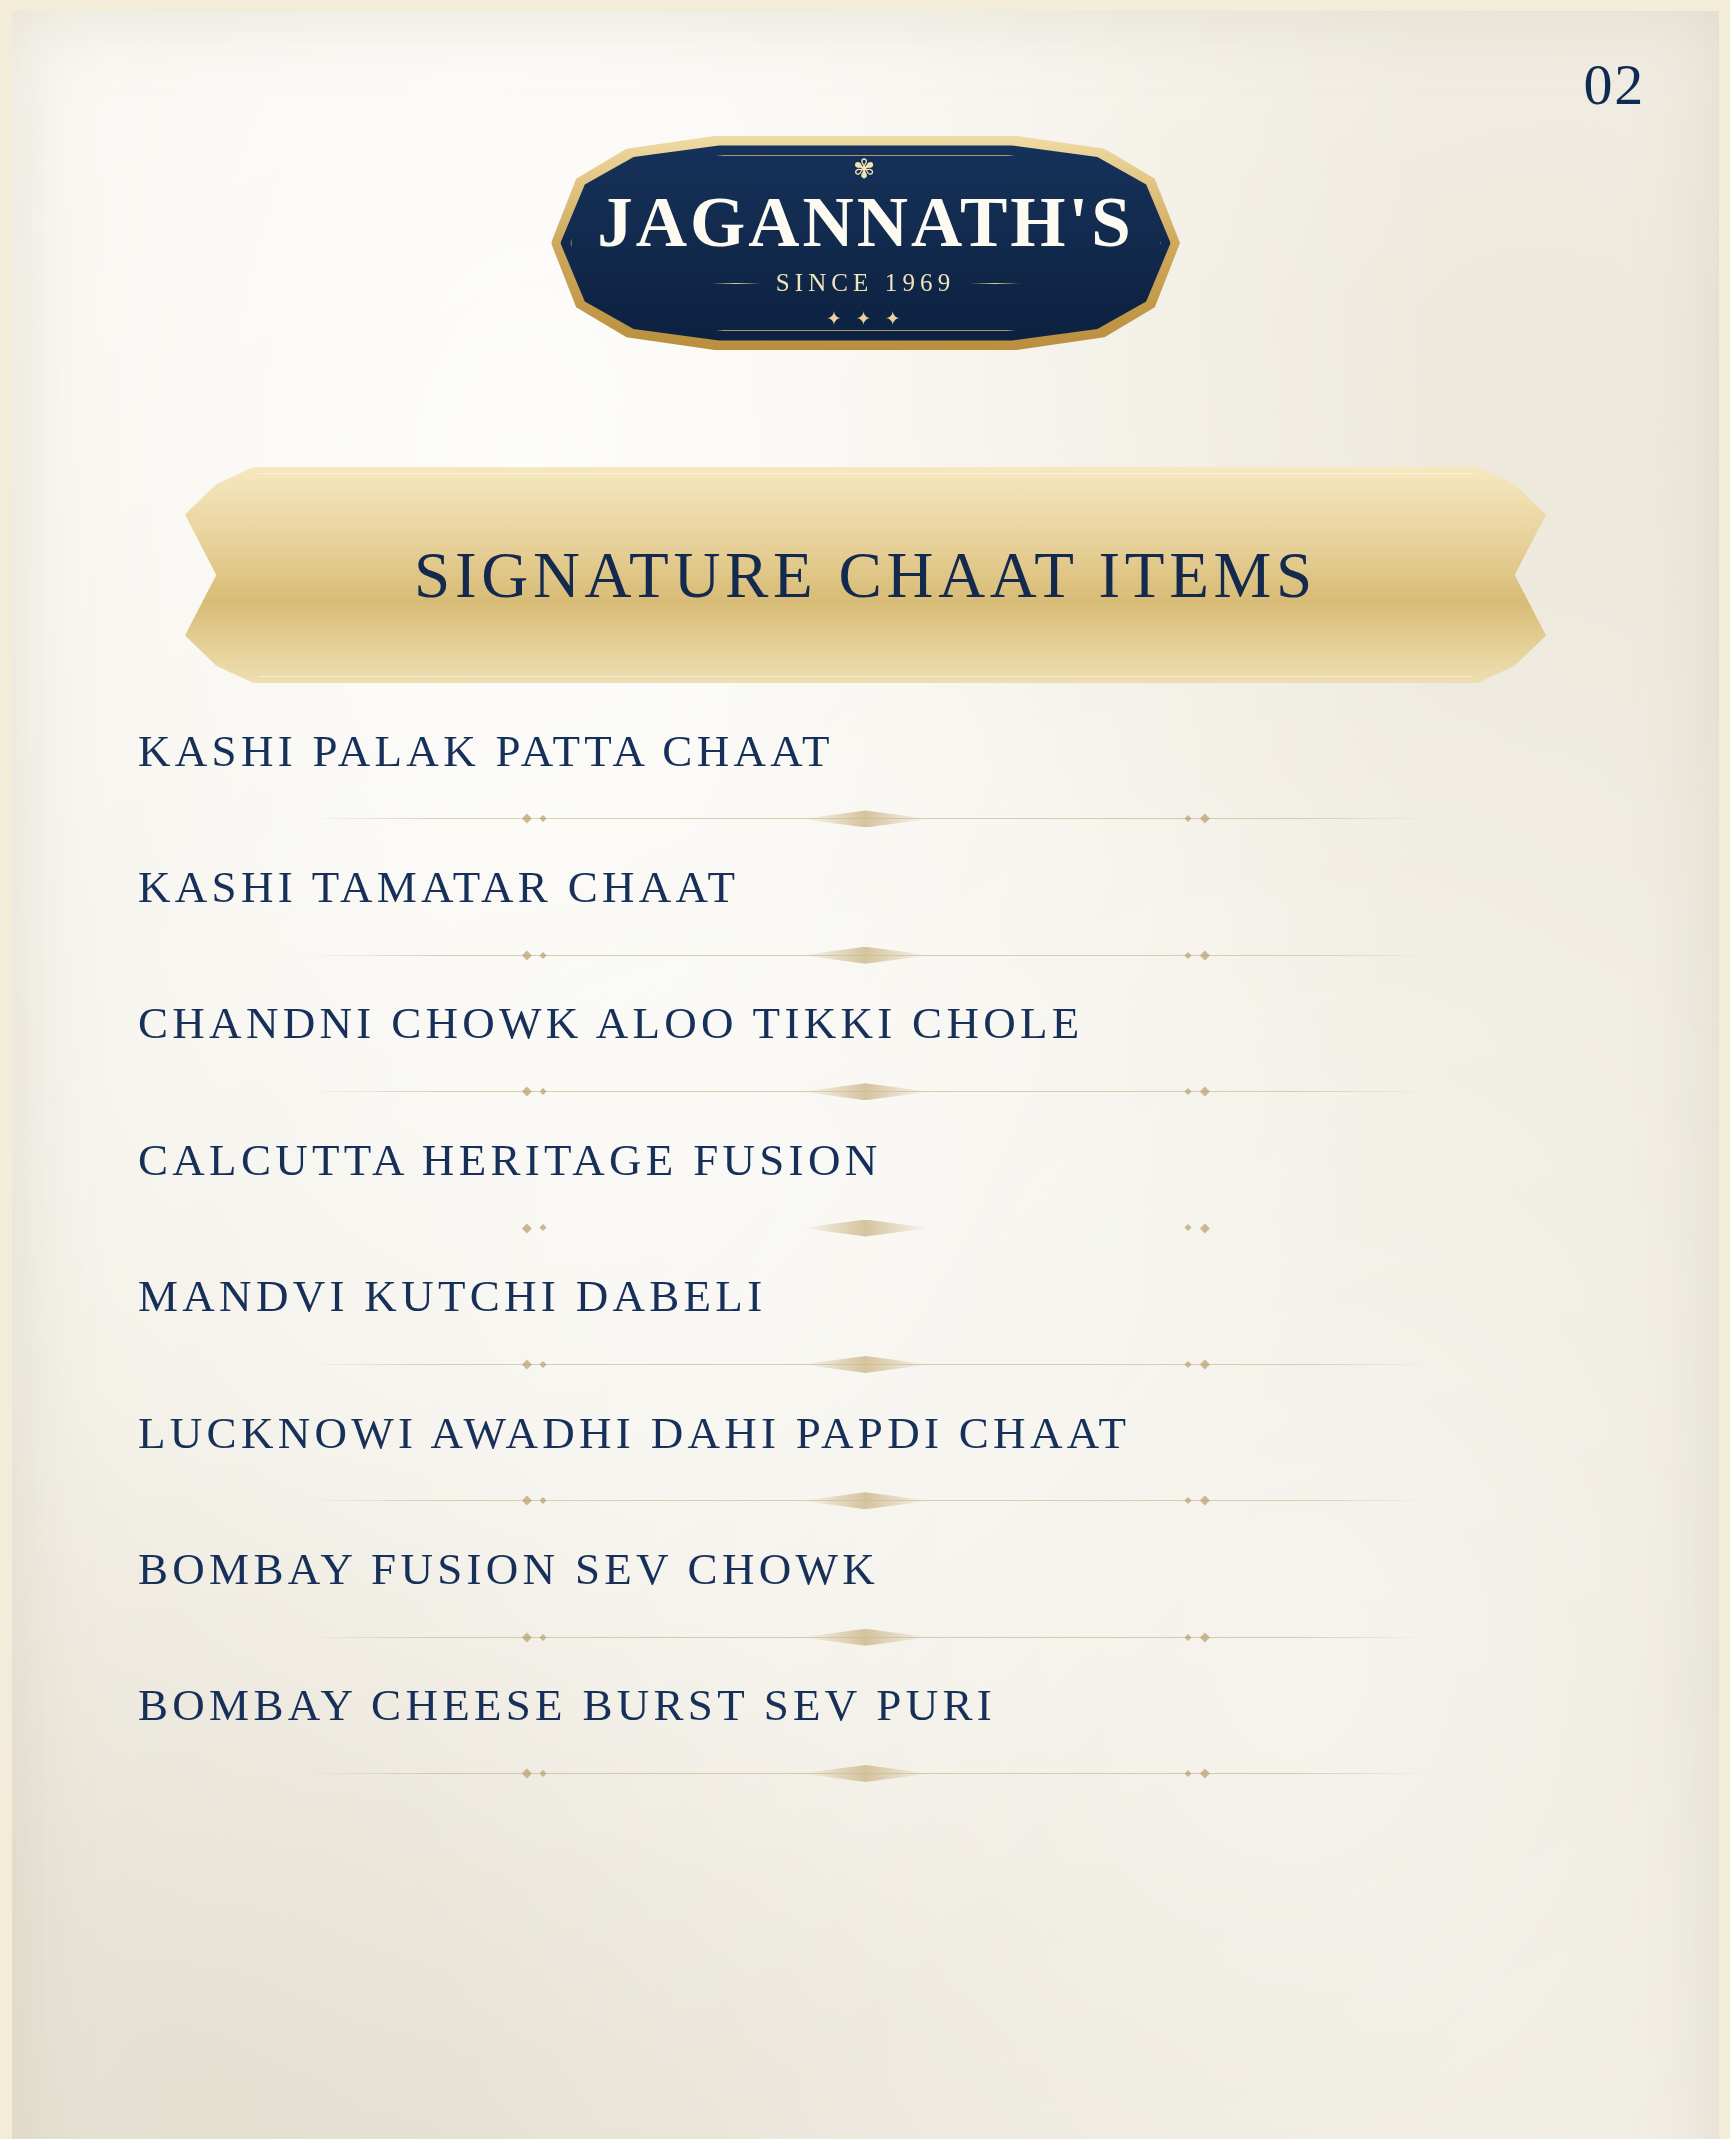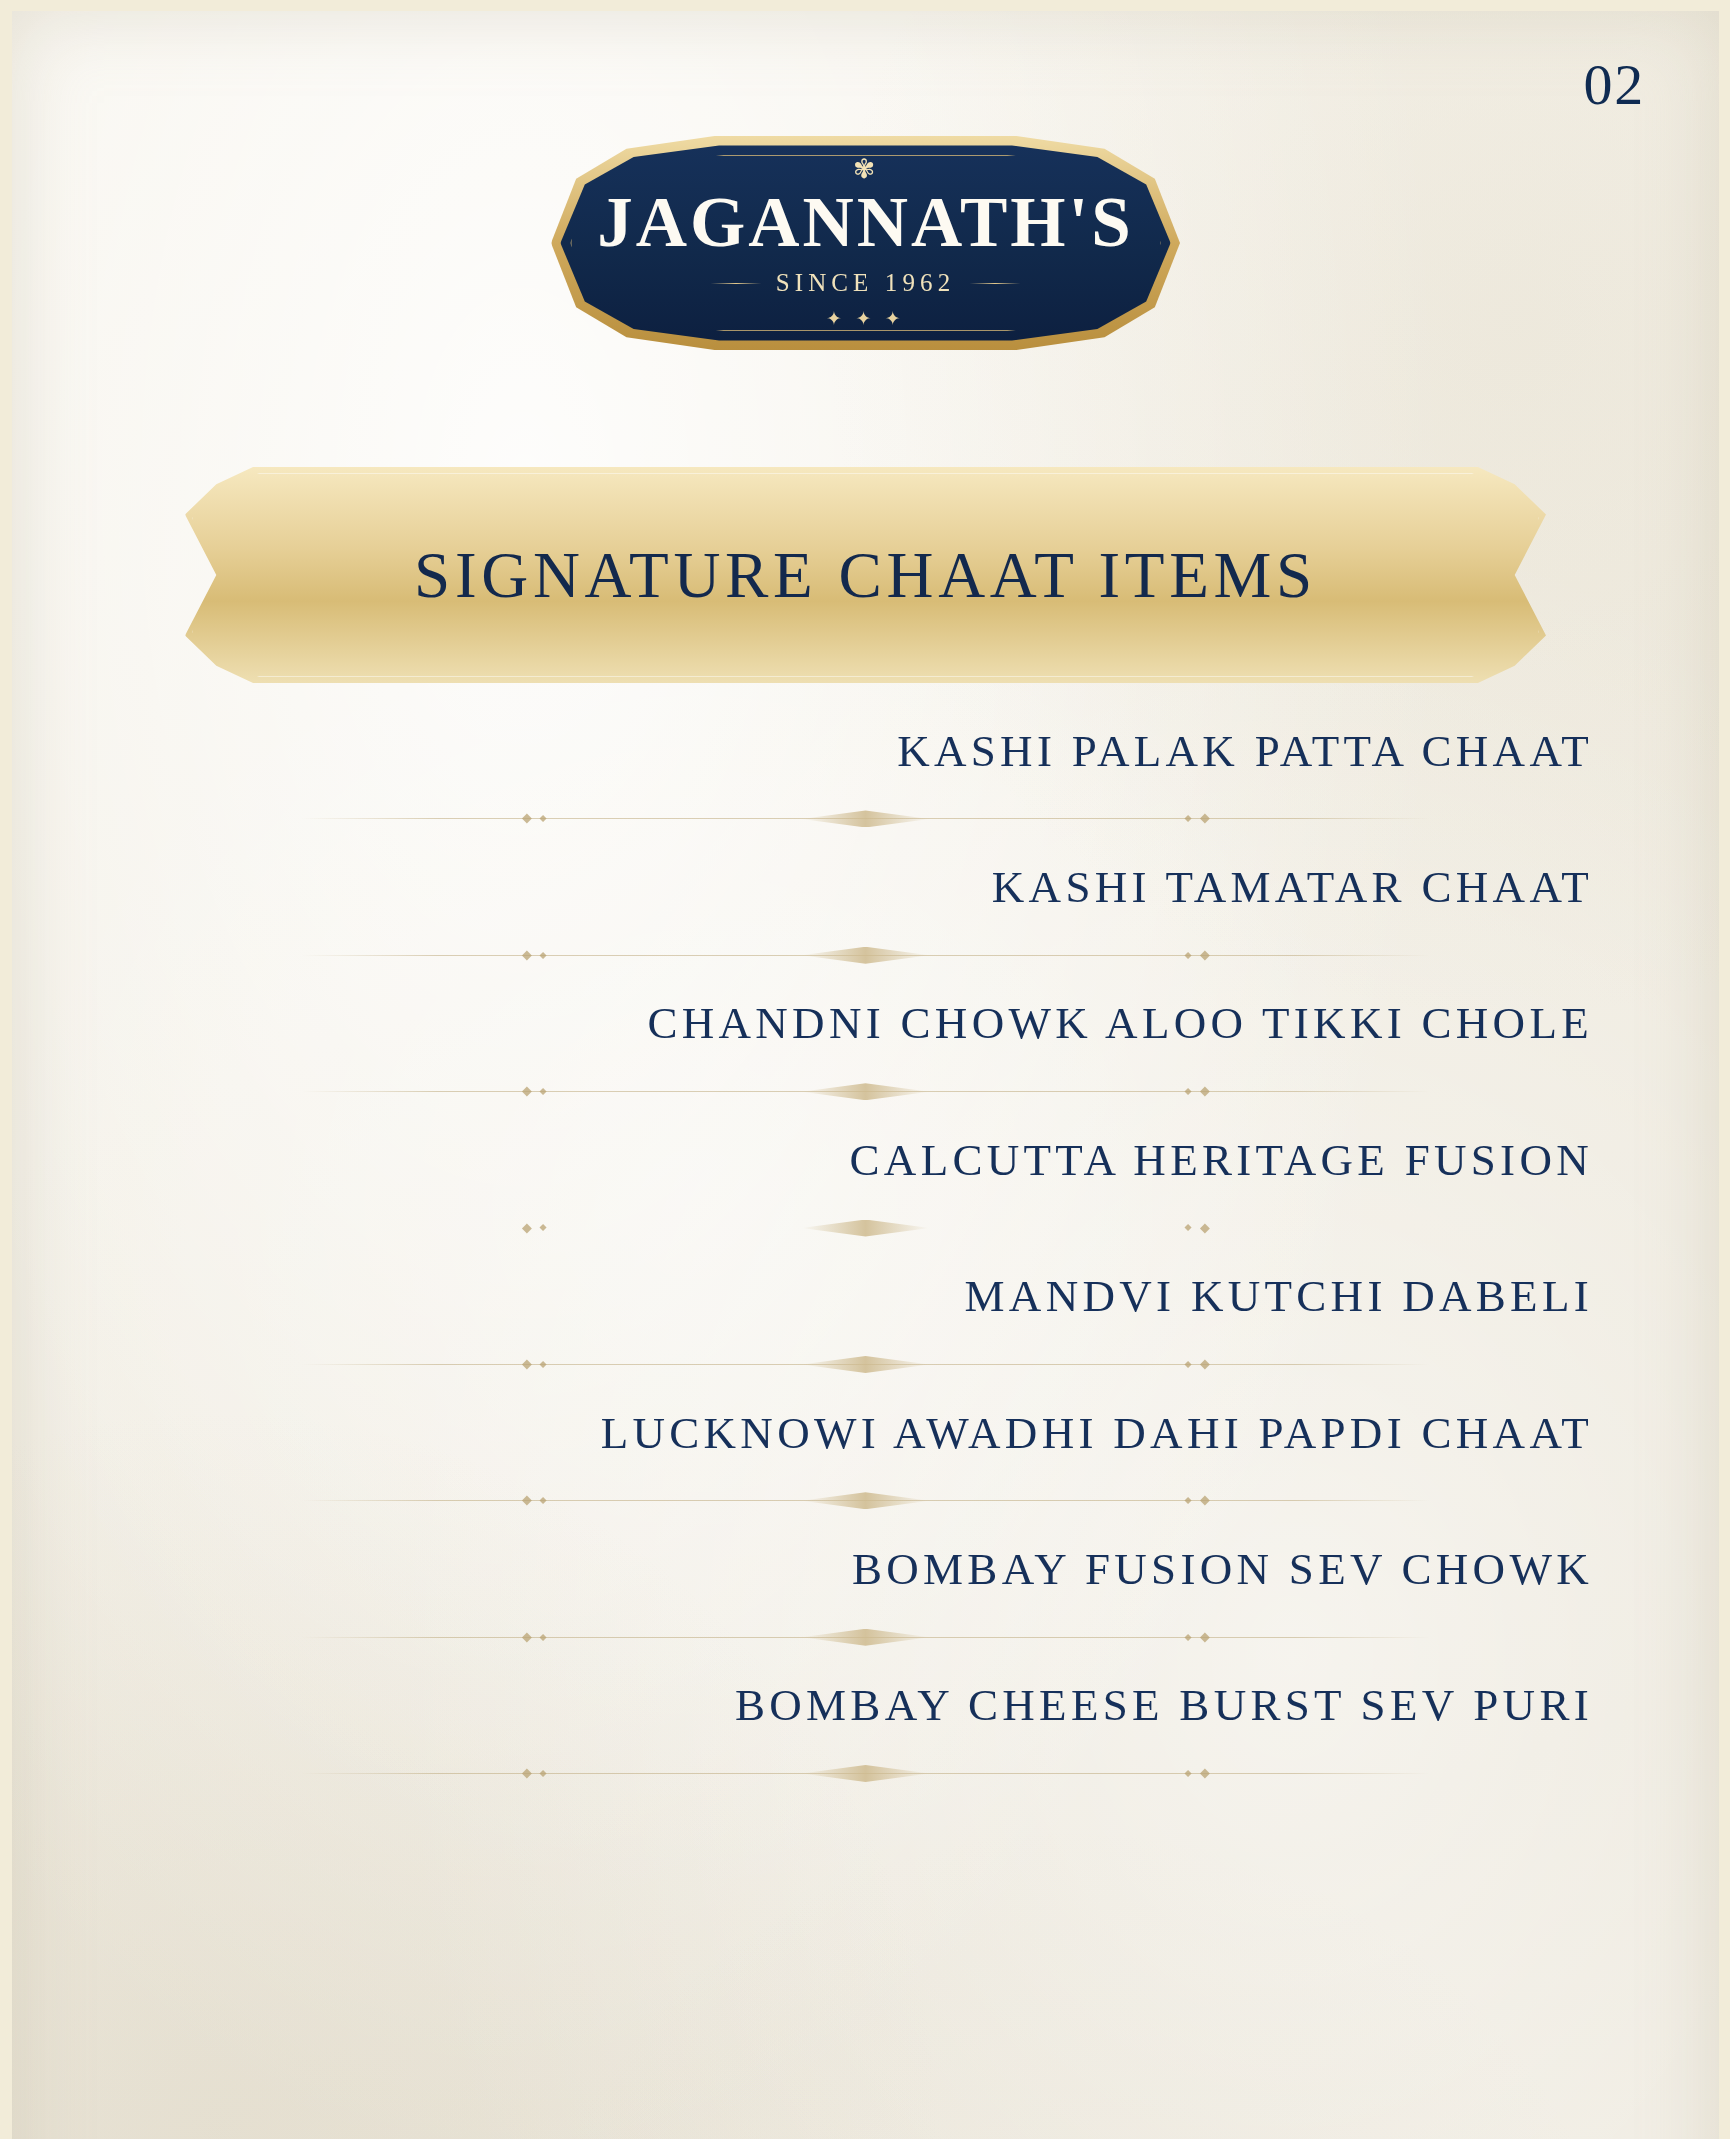--- a/index.html
+++ b/index.html
@@ -198,21 +198,21 @@
 
   
   .menu {
     position: absolute;
     top: 723px;
     left: 50%;
     transform: translateX(-50%);
     width: 1455px;
   }
   .menu-item {
-    text-align: right;
+    text-align: left;
     font-family: "Liberation Serif", serif;
     font-size: 45px;
     letter-spacing: 4.3px;
     color: #16305a;
     white-space: nowrap;
     padding: 1.7px 0;
   }
   .menu-item .star {
     color: #d8a32c;
     font-size: 37px;
@@ -274,21 +274,21 @@
 
     <div class="logo-wrap">
       <div class="logo-outer"></div>
       <div class="logo-inner"></div>
       <div class="logo-hairline"></div>
       <div class="logo-stack">
         <div class="logo-ornament-top">✾</div>
         <div class="logo-name">JAGANNATH'S</div>
         <div class="logo-since-row">
           <span class="logo-rule"></span>
-          <span class="logo-since">SINCE 1962</span>
+          <span class="logo-since">SINCE 1969</span>
           <span class="logo-rule"></span>
         </div>
         <div class="logo-ornament-bottom">✦ ✦ ✦</div>
       </div>
     </div>
 
     <div class="banner">
       <div class="banner-shape"></div>
       <div class="banner-edge"></div>
       <div class="banner-title">SIGNATURE CHAAT ITEMS</div>

